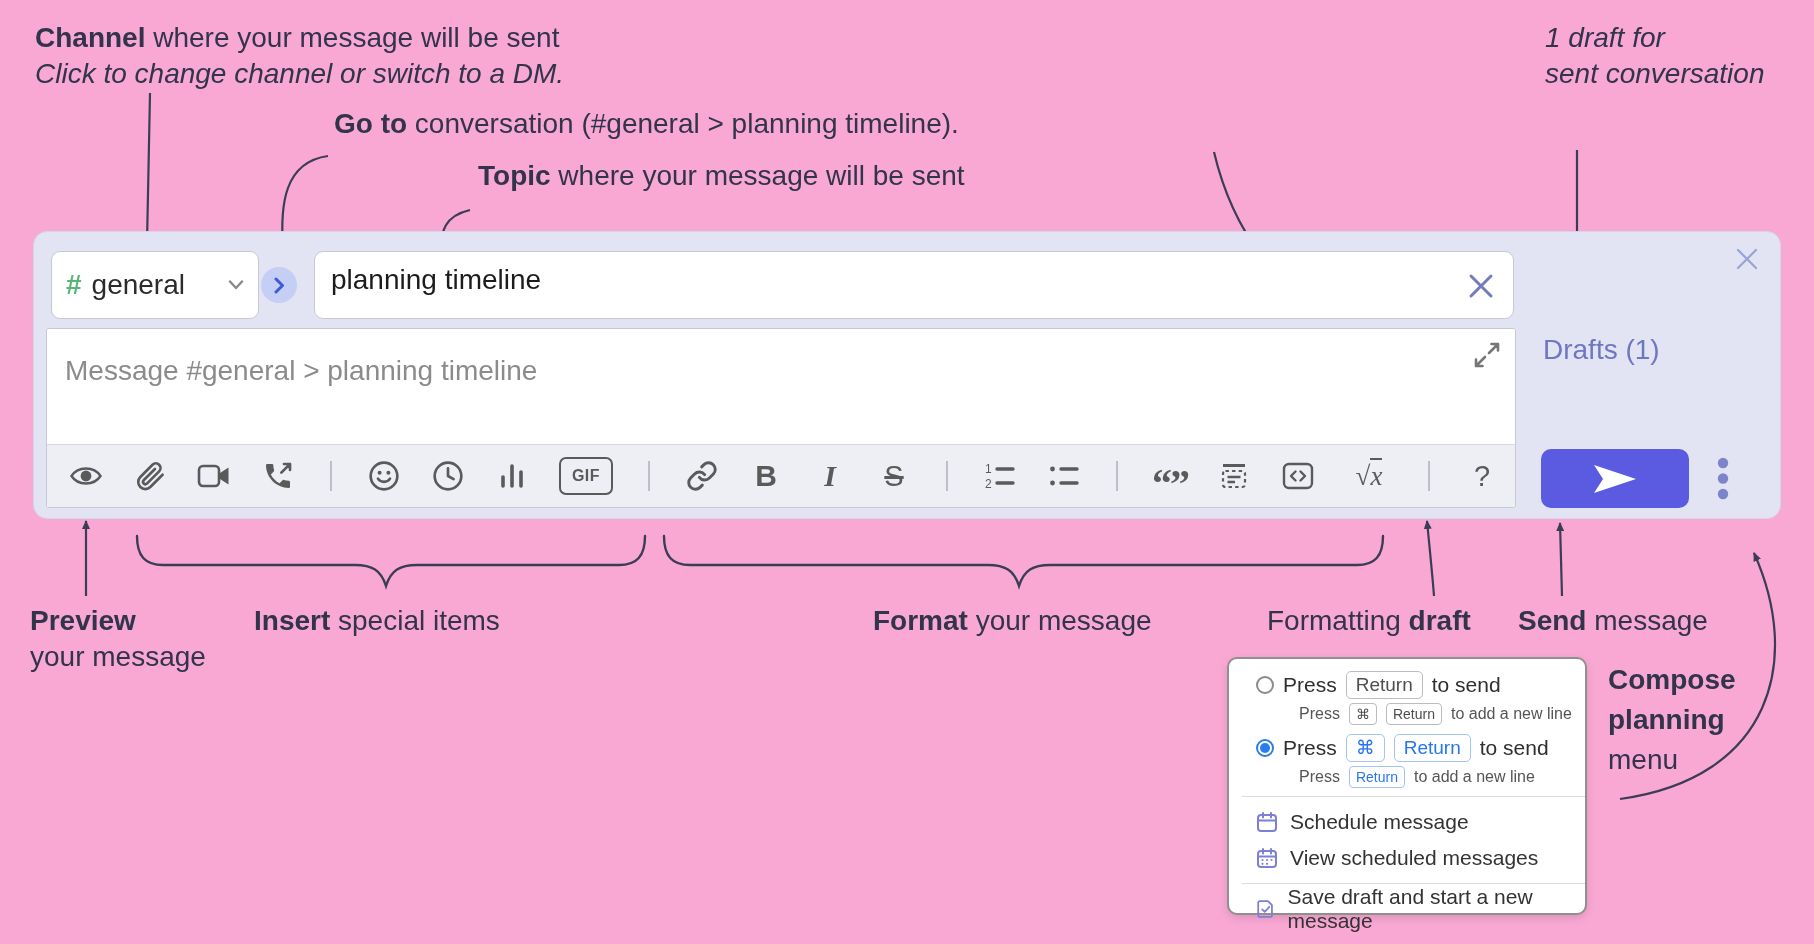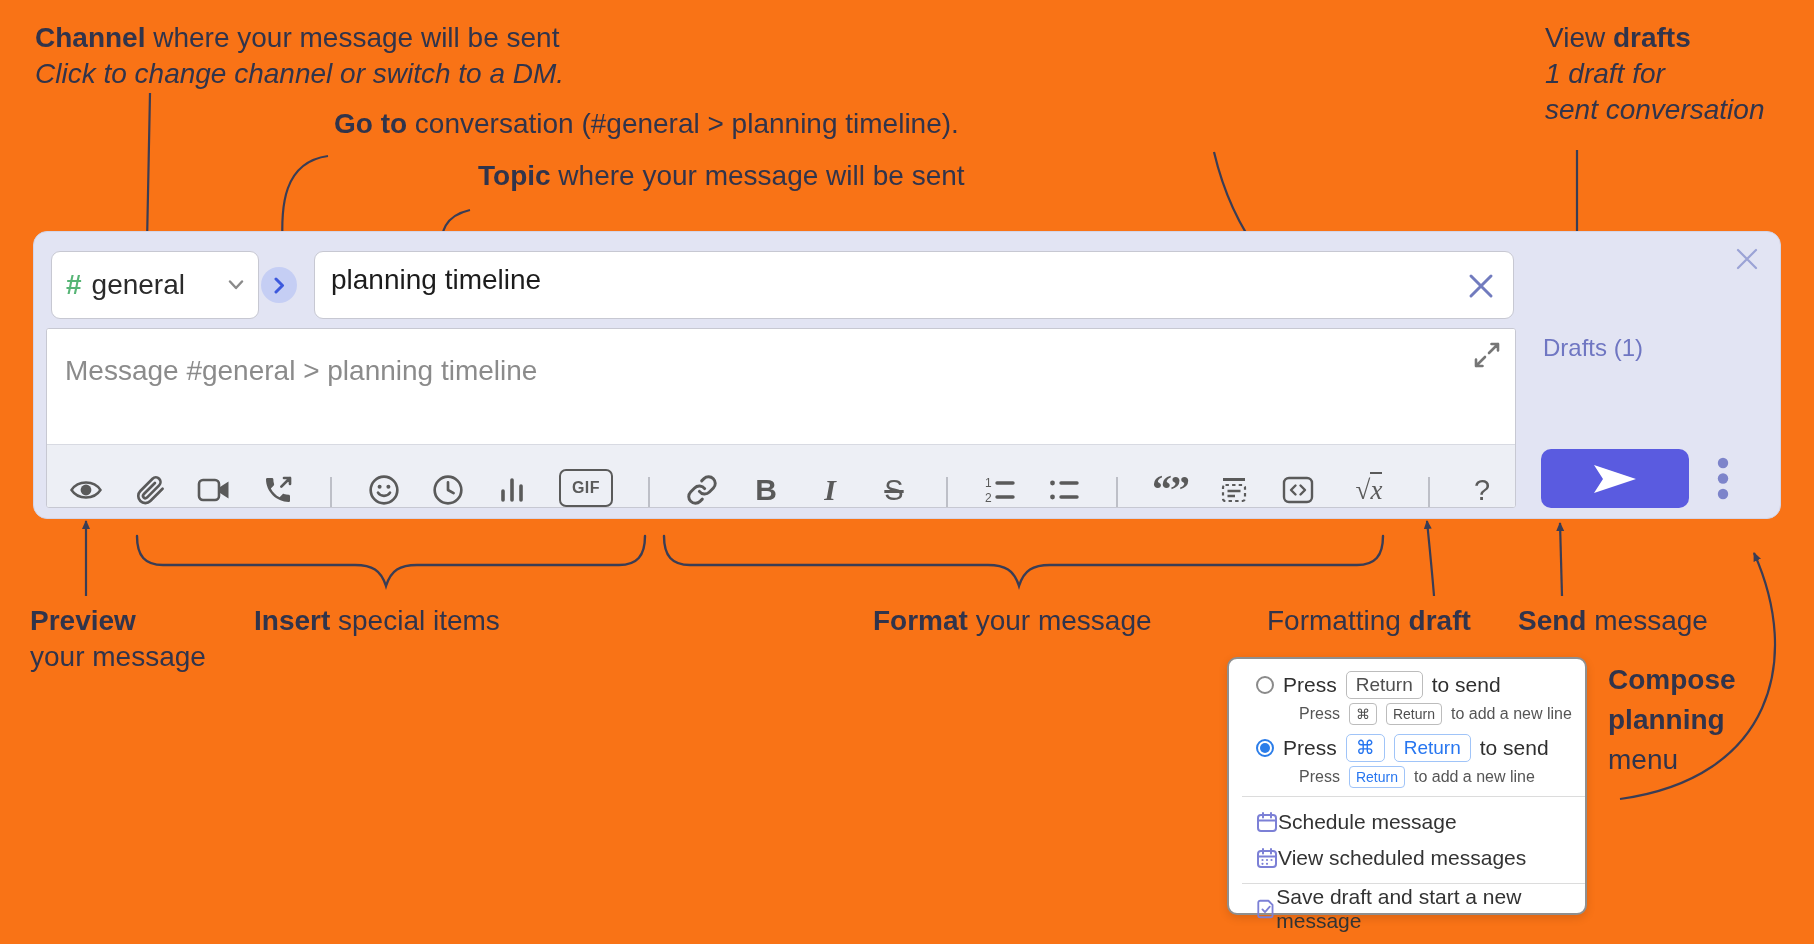--- a/index.html
+++ b/index.html
@@ -1,17 +1,17 @@
 <!DOCTYPE html>
 <html><head>
 <meta charset="utf-8">
 <style>
   html,body{margin:0;padding:0;background:#ffffff;}
   body{font-family:"Liberation Sans", sans-serif;}
-  #canvas{position:relative;width:1814px;height:944px;background:#f97316;overflow:hidden;}
+  #canvas{position:relative;width:1814px;height:944px;background:#f9a8d4;overflow:hidden;}
 
   
   .ann{position:absolute;color:#31344b;font-size:28px;line-height:36px;white-space:nowrap;}
   .ann b{font-weight:700;}
   .ann .it{font-style:italic;}
 
   
   #compose{position:absolute;left:33px;top:231px;width:1748px;height:288px;
            background:#e2e4f3;border:1px solid #d3d5e8;border-radius:14px;box-sizing:border-box;}
 
@@ -35,54 +35,54 @@
 
   #editor-wrap{position:absolute;left:12px;top:96px;width:1470px;height:180px;
                background:#fff;border:1px solid #c7c8d2;border-radius:3px;box-sizing:border-box;overflow:hidden;}
   #message-input{display:block;width:100%;height:115px;border:none;outline:none;resize:none;
                  font-family:"Liberation Sans",sans-serif;font-size:28px;color:#1c1c1c;
                  padding:26px 60px 0 18px;box-sizing:border-box;}
   #message-input::placeholder{color:#8b8b8b;}
   #expand-btn{position:absolute;right:14px;top:12px;width:28px;height:28px;cursor:pointer;}
 
   #toolbar{position:absolute;left:0;bottom:0;width:100%;height:63px;background:#edeff5;border-top:1px solid #d8dae2;
-           display:flex;align-items:flex-end;gap:30px;padding-left:22px;box-sizing:border-box;}
+           display:flex;align-items:center;gap:30px;padding-left:22px;box-sizing:border-box;}
   .tool{width:34px;height:34px;display:flex;align-items:center;justify-content:center;color:#5a5a5a;cursor:pointer;flex:none;}
   .tb-div{width:2px;height:30px;background:#bdbfc7;margin:0 5px;flex:none;}
   .tool-b{font-size:30px;font-weight:800;color:#5a5a5a;}
   .tool-i{font-family:"Liberation Serif",serif;font-style:italic;font-weight:600;font-size:30px;color:#5a5a5a;}
   .tool-s{font-size:29px;font-weight:500;color:#5a5a5a;text-decoration:line-through;text-decoration-thickness:2.5px;}
   .tool-q{font-family:"Liberation Serif",serif;font-weight:700;font-size:40px;color:#5a5a5a;letter-spacing:-2px;line-height:10px;padding-top:16px;}
   .tool-help{font-size:29px;color:#5a5a5a;}
   .gif-box{width:50px;height:34px;border:2.5px solid #5a5a5a;border-radius:7px;display:flex;align-items:center;justify-content:center;
            font-size:16px;font-weight:700;color:#5a5a5a;letter-spacing:.5px;}
   .sqrt{font-family:"Liberation Serif",serif;font-size:27px;color:#5a5a5a;}
   .sqrt .x{font-style:italic;border-top:2.2px solid #5a5a5a;padding-top:1px;}
 
-  #drafts-link{position:absolute;left:1509px;top:102px;font-size:24px;color:#6f76c2;cursor:pointer;white-space:nowrap;}
+  #drafts-link{position:absolute;left:1509px;top:102px;font-size:28px;color:#6f76c2;cursor:pointer;white-space:nowrap;}
   #send-btn{position:absolute;left:1507px;top:217px;width:148px;height:59px;background:#5a5be0;border:none;border-radius:10px;
             display:flex;align-items:center;justify-content:center;cursor:pointer;}
   #options-btn{position:absolute;left:1672px;top:222px;width:34px;height:50px;display:flex;align-items:center;justify-content:center;cursor:pointer;}
 
   
   #popup{position:absolute;left:1227px;top:657px;width:360px;height:258px;background:#fff;
          border:2px solid #8f8f8f;border-radius:10px;box-sizing:border-box;
          box-shadow:0 3px 10px rgba(0,0,0,.12);padding:10px 0 0 27px;}
   .prow{display:flex;align-items:center;gap:9px;white-space:nowrap;}
   .prow.main{font-size:21px;color:#2f2f2f;height:32px;}
   .prow.sub{font-size:16px;color:#555;height:25px;margin-left:43px;}
   .radio{width:18px;height:18px;border-radius:50%;border:2px solid #8a8a8a;box-sizing:border-box;flex:none;cursor:pointer;}
   .radio.sel{border-color:#2b7de9;position:relative;}
   .radio.sel::after{content:"";position:absolute;left:2px;top:2px;width:10px;height:10px;border-radius:50%;background:#2b7de9;}
   .key{display:inline-block;border:1.5px solid #bcbcbc;border-radius:5px;background:#fff;color:#4f4f4f;
        padding:0 9px;font-size:19px;line-height:26px;}
   .key.sm{font-size:14px;line-height:20px;padding:0 6px;border-radius:4px;}
   .key.blue{border-color:#a0c4f8;color:#2776f0;}
   .pdivider{height:1px;background:#dcdcdc;margin:7px 0 7px -14px;}
-  .pitem{display:flex;align-items:center;font-size:21px;color:#333;height:36px;cursor:pointer;}
+  .pitem{display:flex;align-items:center;gap:12px;font-size:21px;color:#333;height:36px;cursor:pointer;}
 
   svg{display:block;}
 </style>
 </head>
 <body>
 
 <div id="canvas">
 
   <svg width="1814" height="944" style="position:absolute;left:0;top:0;pointer-events:none;" fill="none">
     <defs>
@@ -115,21 +115,20 @@
   <div class="ann" style="left:334px;top:106px;">
     <b>Go to</b><span> conversation (#general &gt; planning timeline).</span>
   </div>
 
   <div class="ann" style="left:478px;top:158px;">
     <b>Topic</b><span> where your message will be sent</span>
   </div>
 
 
   <div class="ann" style="left:1545px;top:20px;">
-    <div><span>View </span><b>drafts</b></div>
     <div class="it">1 draft for</div>
     <div class="it">sent conversation</div>
   </div>
 
   <div id="compose">
 
     <div id="channel-box" class="whitebox">
       <span id="channel-hash">#</span>
       <span id="channel-name">general</span>
       <svg width="16" height="10" viewBox="0 0 16 10">

